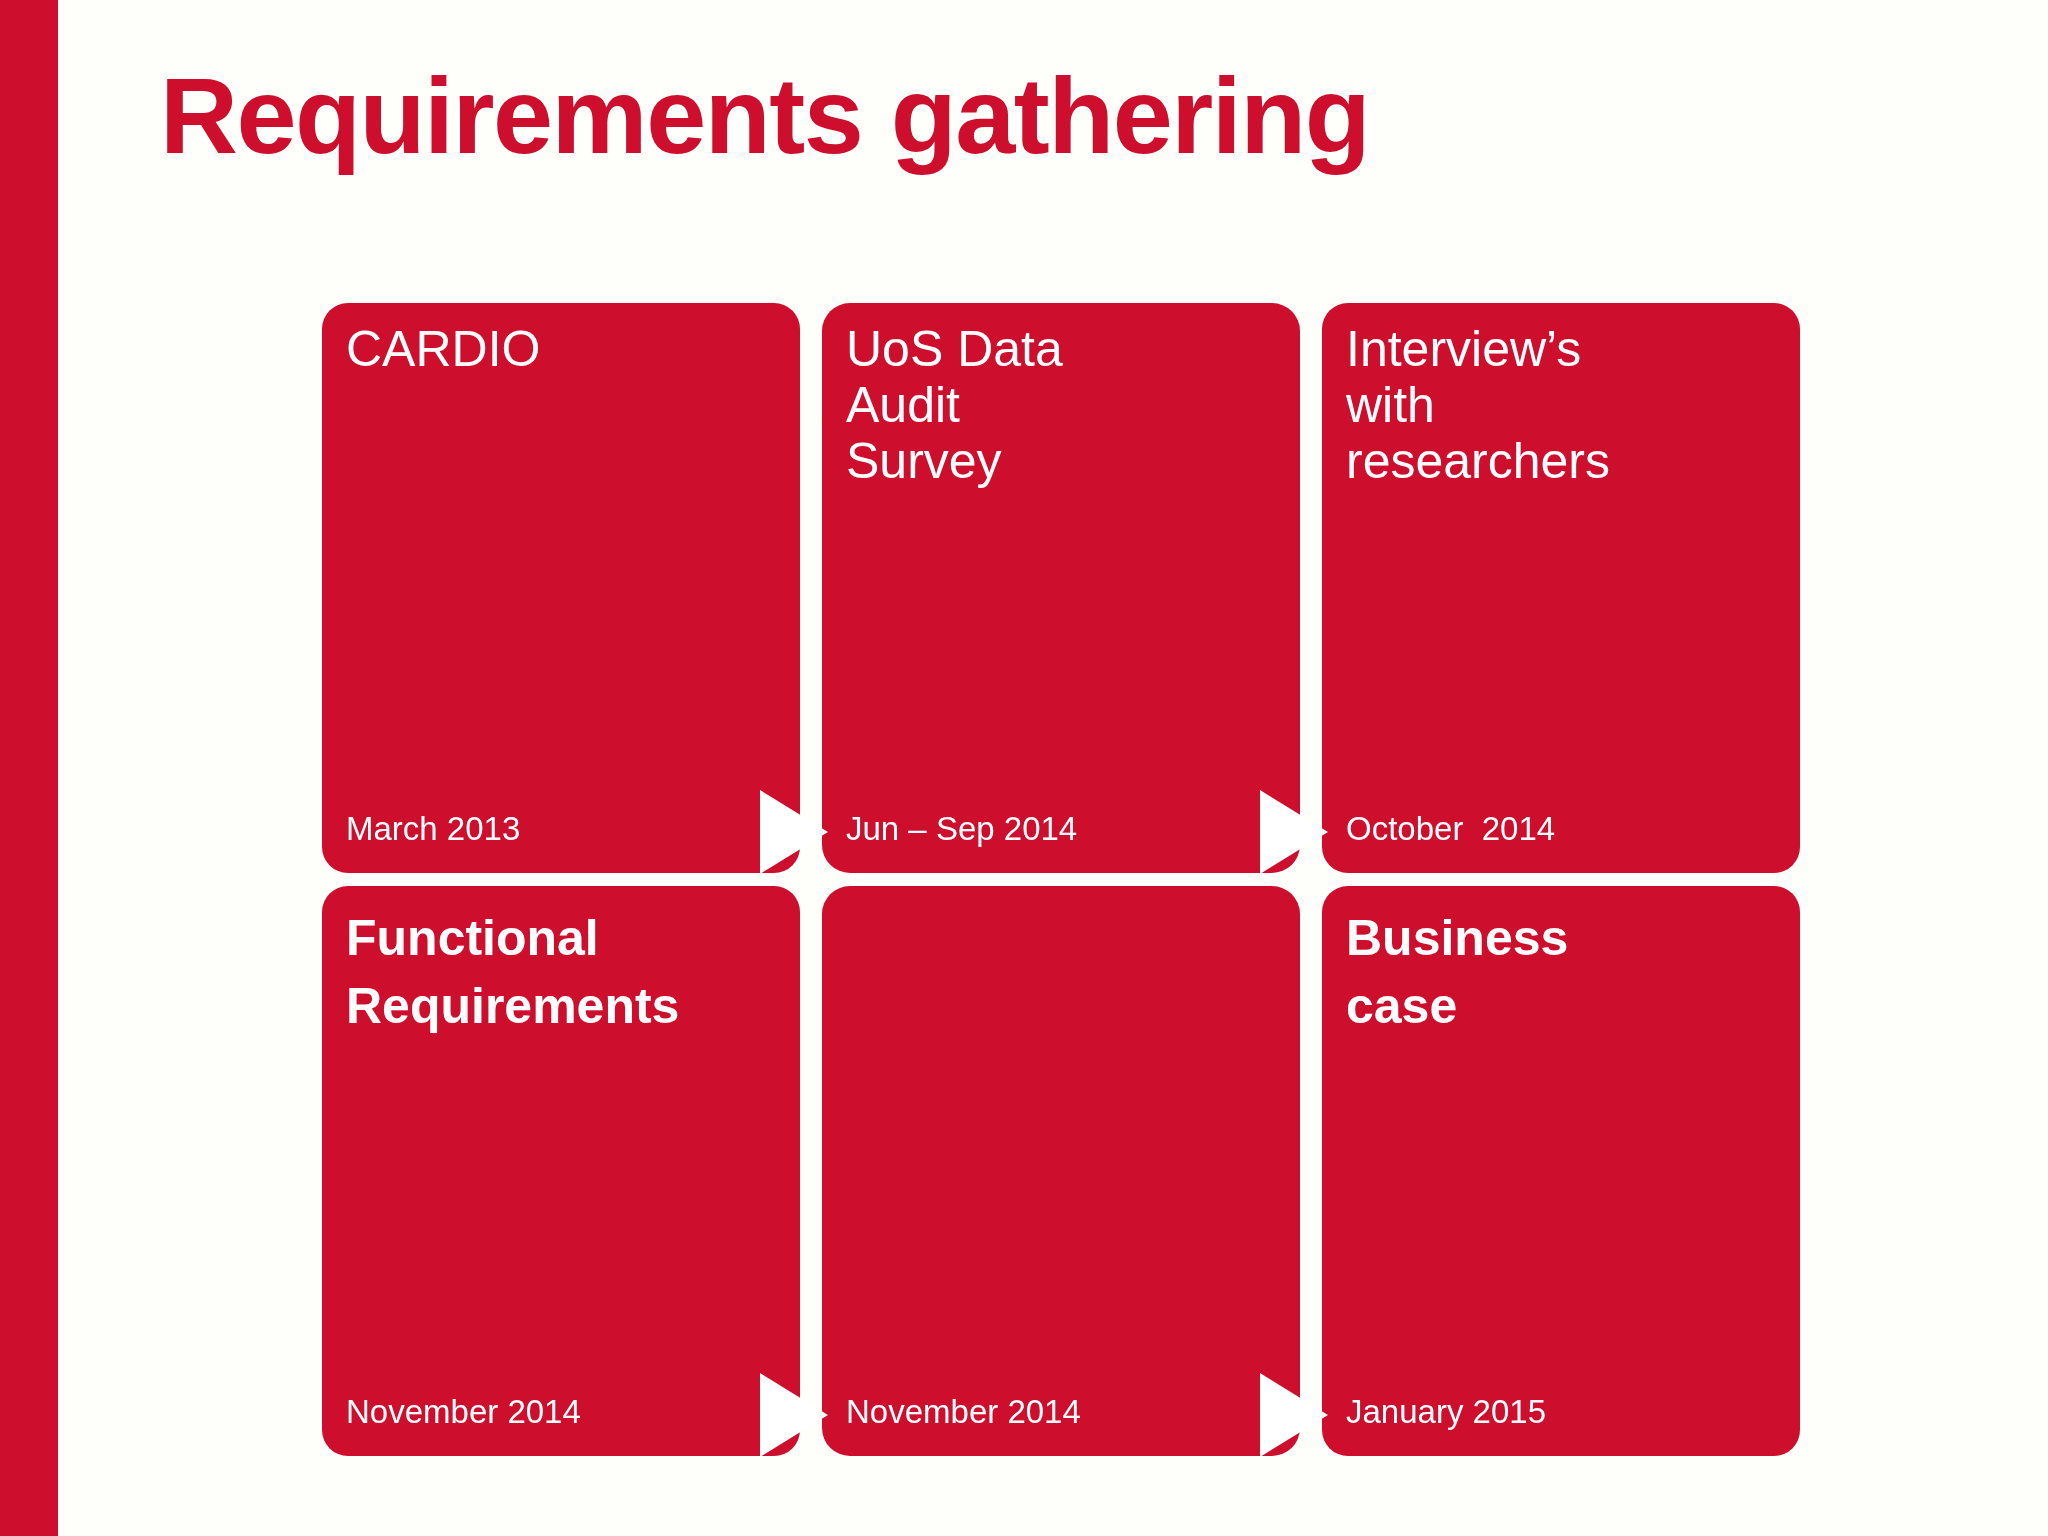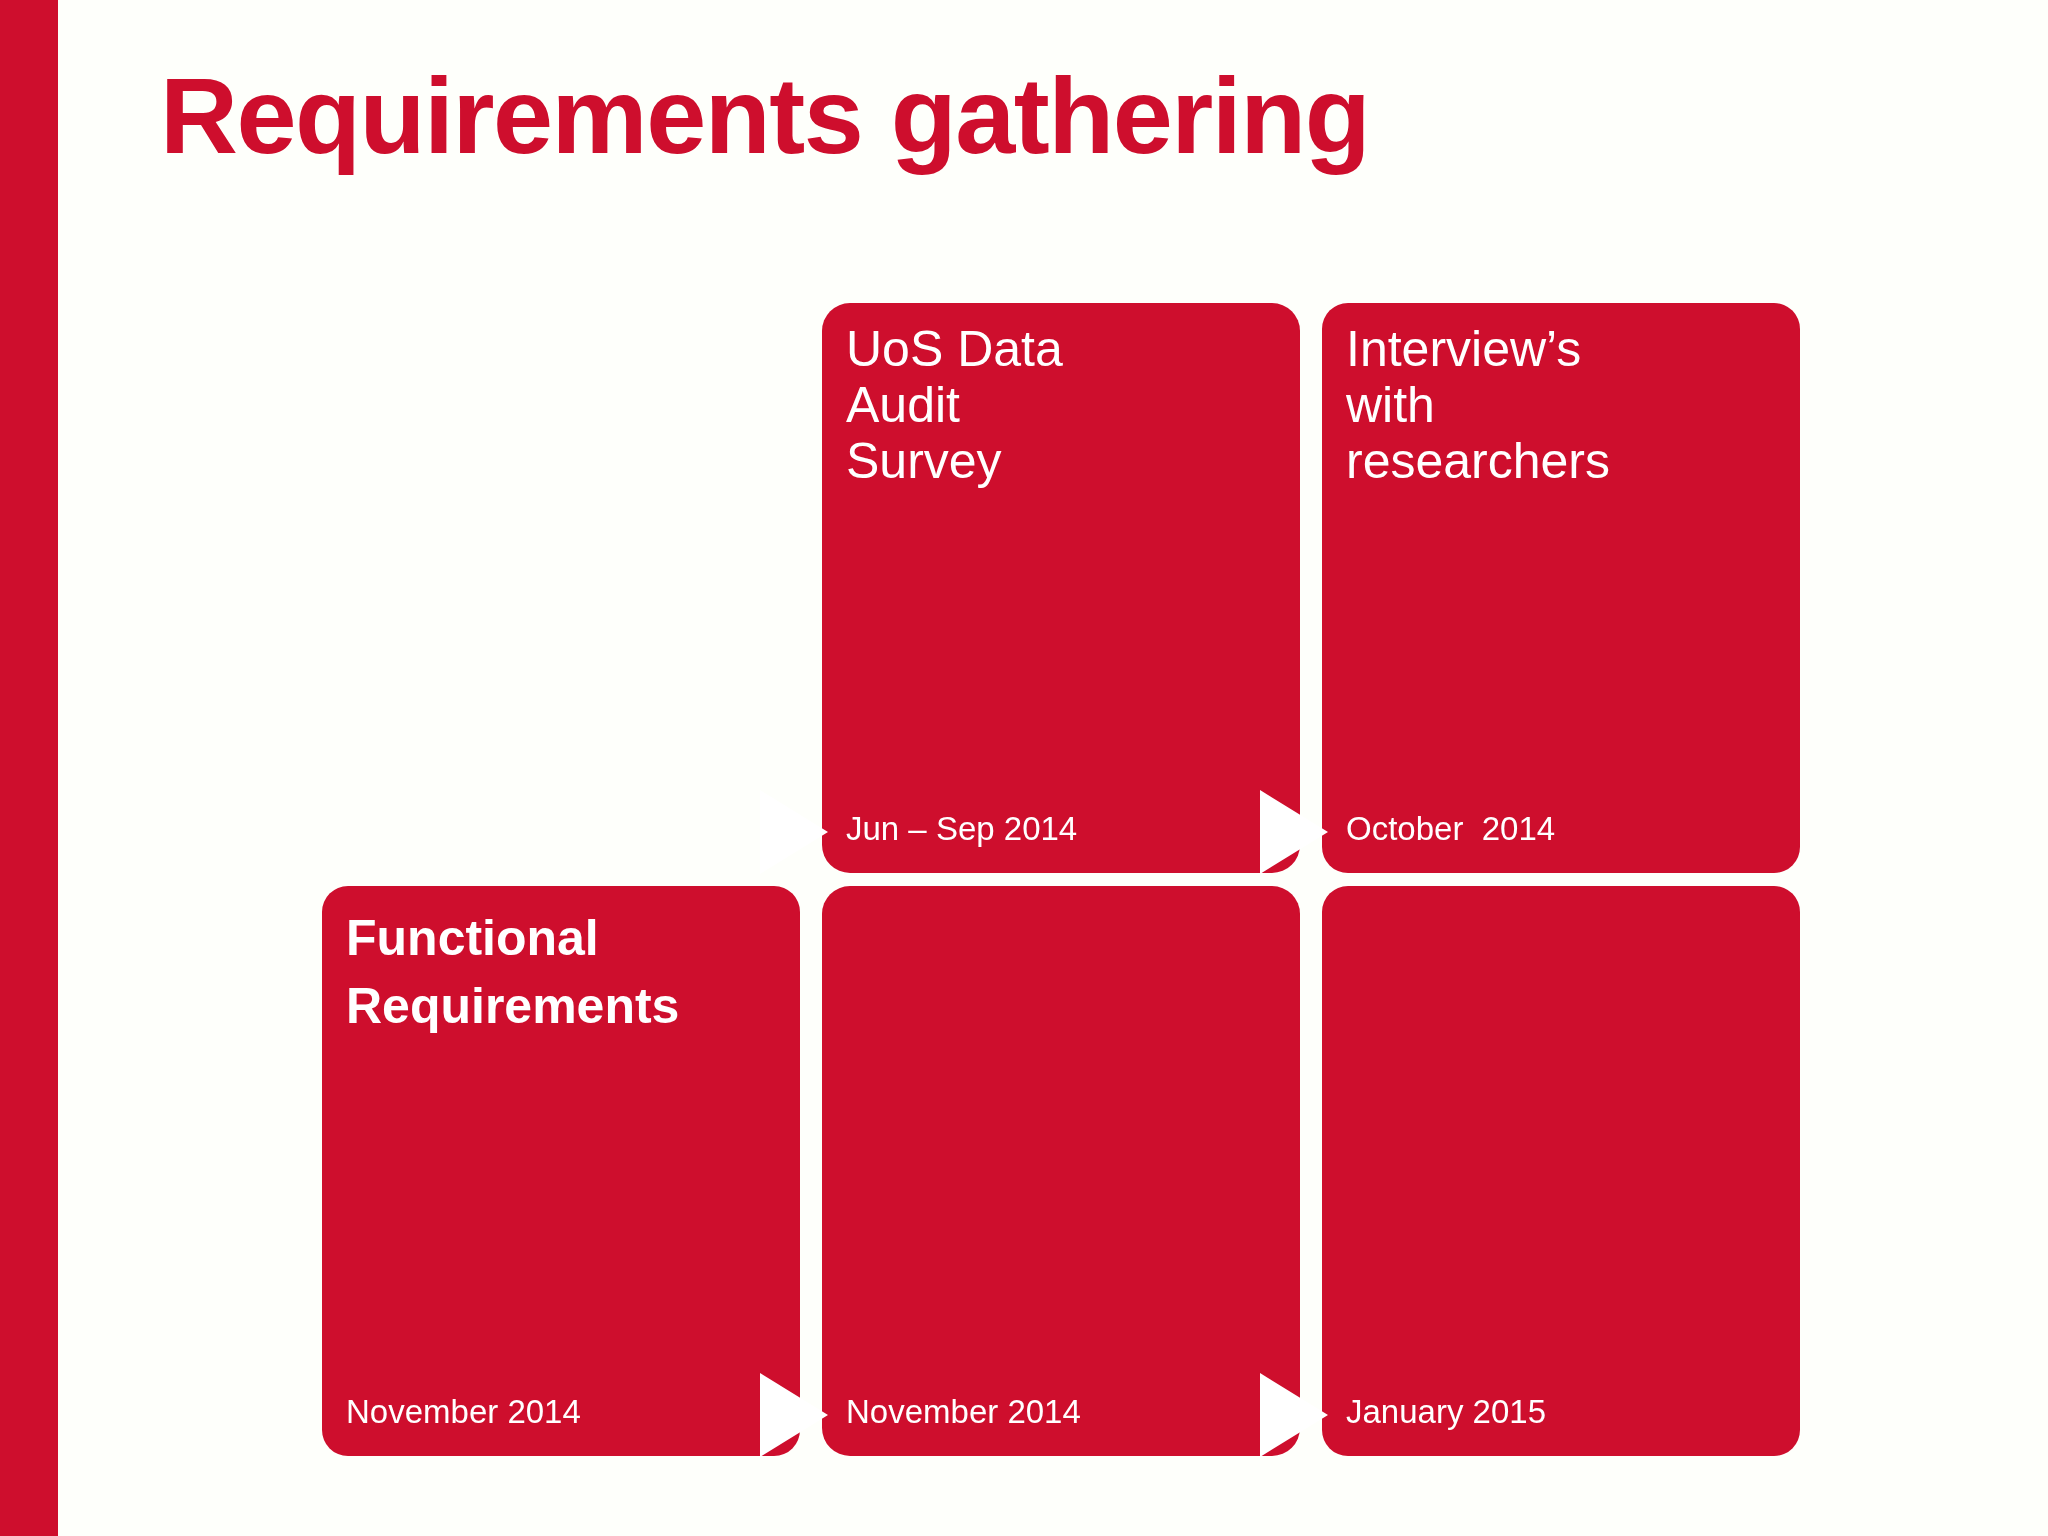--- a/index.html
+++ b/index.html
@@ -113,20 +113,24 @@
 <body>
 
 <div class="accent-bar"></div>
 
 <div class="slide-title">Requirements gathering</div>
 
 <div class="process-grid">
 
   <div class="proc-row row-1">
 
+    <div class="proc-box col-1">
+      <div class="proc-title">CARDIO</div>
+      <div class="proc-date">March 2013</div>
+    </div>
 
     <div class="proc-box col-2">
       <div class="proc-title">UoS Data
 Audit
 Survey</div>
       <div class="proc-date">Jun – Sep 2014</div>
     </div>
 
     <div class="proc-box col-3">
       <div class="proc-title">Interview’s
@@ -143,20 +147,22 @@
       <div class="proc-title">Functional
 Requirements</div>
       <div class="proc-date">November 2014</div>
     </div>
 
     <div class="proc-box col-2">
       <div class="proc-date">November 2014</div>
     </div>
 
     <div class="proc-box col-3">
+      <div class="proc-title">Business
+case</div>
       <div class="proc-date">January 2015</div>
     </div>
 
   </div>
 
   <div class="arrow a-r1-1">
     <svg viewBox="0 0 68 84" xmlns="http://www.w3.org/2000/svg" aria-hidden="true">
       <polygon points="0,0 68,42 0,84" fill="#FFFFFF"></polygon>
     </svg>
   </div>

